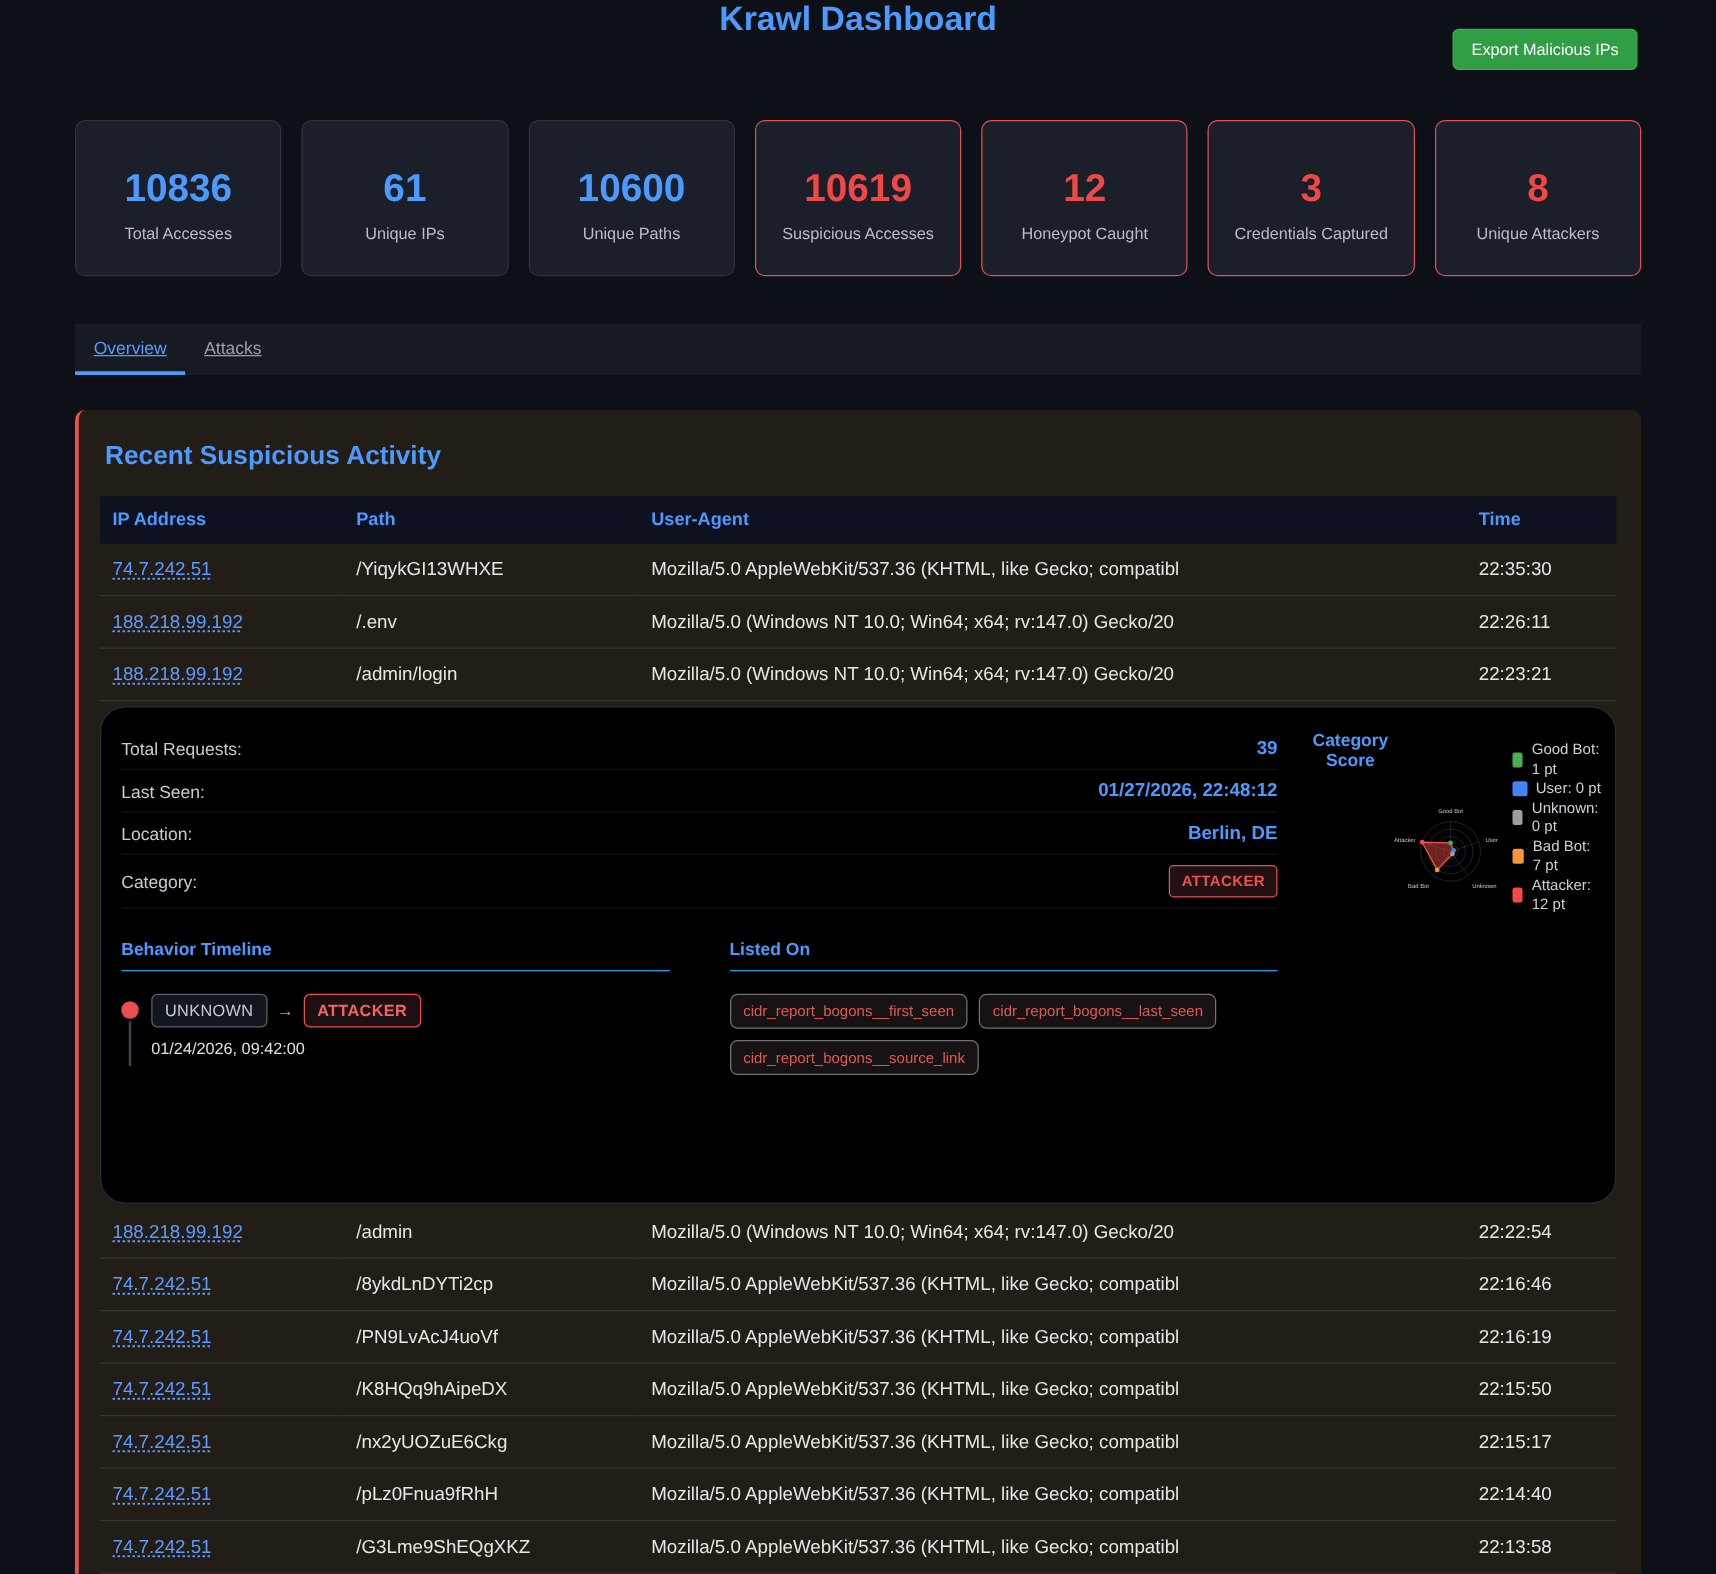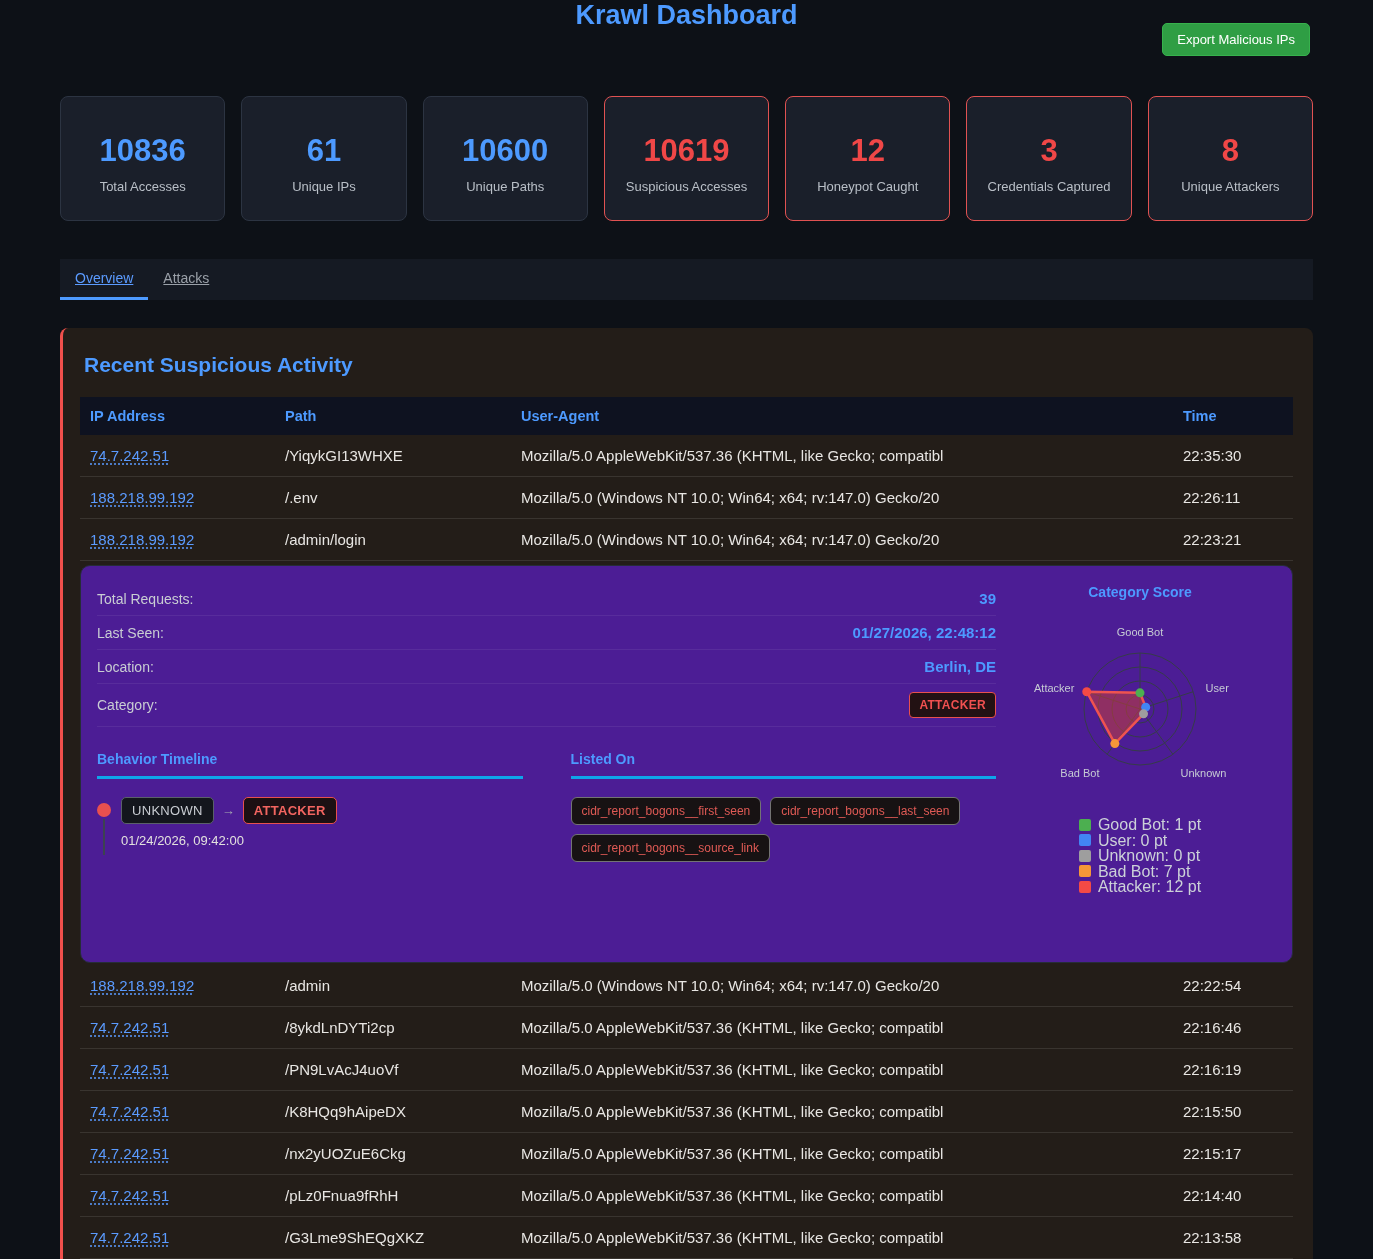--- a/index.html
+++ b/index.html
@@ -36,53 +36,53 @@
 
   table.activity-table { width:100%; border-collapse:collapse; table-layout:fixed; }
   .activity-table th { background:#0e1220; color:#4d9aff; font-size:14.5px; font-weight:bold;
     text-align:left; padding:11px 10px; }
   .activity-table td { font-size:15px; color:#e8e6e3; padding:12px 10px;
     border-bottom:1px solid rgba(255,255,255,0.10); overflow:hidden; white-space:nowrap; }
   .activity-table tbody tr { cursor:pointer; }
   a.ip-link { color:#5b9bff; text-decoration:underline dotted; text-underline-offset:3px; }
 
   
-  .detail { margin:4px 0 2px; background:#4c1d95; border:1px solid #262c38; border-radius:10px;
-    padding:16px 36px 24px 16px; display:flex; gap:28px; min-height:398px; }
+  .detail { margin:4px 0 2px; background:#000000; border:1px solid #262c38; border-radius:20px;
+    padding:16px 10px 24px 16px; display:flex; gap:28px; min-height:398px; }
   .detail-left { flex:1; }
   .field-row { display:flex; justify-content:space-between; align-items:center;
     padding:8px 0; border-bottom:1px solid rgba(255,255,255,0.07); }
   .field-row .f-label { color:#c9cdd3; font-size:14px; }
   .field-row .f-value { color:#4d9aff; font-size:15px; font-weight:bold; }
   .badge-danger { display:inline-block; color:#f05050; border:1px solid #e8504f; background:#221113;
     border-radius:4px; padding:5px 9px; font-size:12px; font-weight:bold; letter-spacing:.3px; }
   .detail-sections { display:flex; gap:48px; margin-top:24px; }
   .section { flex:1; }
   .section h4, .chart-title { color:#4d9aff; font-size:14px; font-weight:bold;
-    padding-bottom:9px; border-bottom:3px solid #0ea5e9; margin-bottom:18px; }
+    padding-bottom:9px; border-bottom:1px solid #0ea5e9; margin-bottom:18px; }
   .tl-event { position:relative; padding-left:24px; }
   .tl-dot { position:absolute; left:0; top:6px; width:14px; height:14px; border-radius:50%;
     background:#e8504f; }
   .tl-line { position:absolute; left:6px; top:22px; width:2px; height:36px; background:#3c4250; }
   .tl-badges { display:flex; align-items:center; gap:8px; }
   .badge-neutral { color:#c9cdd3; border:1px solid #5a606a; background:#13161d; border-radius:5px;
     padding:5px 10px; font-size:13px; letter-spacing:.3px; }
   .tl-arrow { color:#a7abb2; font-size:13px; }
   .badge-attacker { color:#f26560; border:1px solid #e8504f; background:#1c1013; border-radius:5px;
     padding:5px 10px; font-size:13px; font-weight:bold; letter-spacing:.3px; }
   .tl-time { margin-top:9px; font-size:13px; color:#e3e1de; }
   .listed-badges { display:flex; flex-wrap:wrap; gap:9px; }
   .listed-badge { color:#e05a55; border:1px solid #737373; background:#171213; border-radius:6px;
     padding:6px 10px; font-size:12px; cursor:pointer; }
 
   
-  .detail-right { width:232px; display:flex; flex-direction:column; align-items:stretch; padding-top:2px; }
+  .detail-right { width:232px; display:flex; flex-direction:row; align-items:stretch; padding-top:2px; }
   .chart-title { text-align:center; border-bottom:none; margin-bottom:4px; }
   .legend { width:fit-content; margin:8px auto 0; }
-  .legend-item { display:flex; align-items:center; gap:7px; font-size:16px; color:#ccd1d8;
+  .legend-item { display:flex; align-items:center; gap:7px; font-size:12px; color:#ccd1d8;
     line-height:15.5px; }
   .legend-swatch { width:12px; height:12px; border-radius:2px; display:inline-block; }
 </style>
 </head>
 <body>
 
 <div class="container">
 
   <header>
     <h1>Krawl Dashboard</h1>

